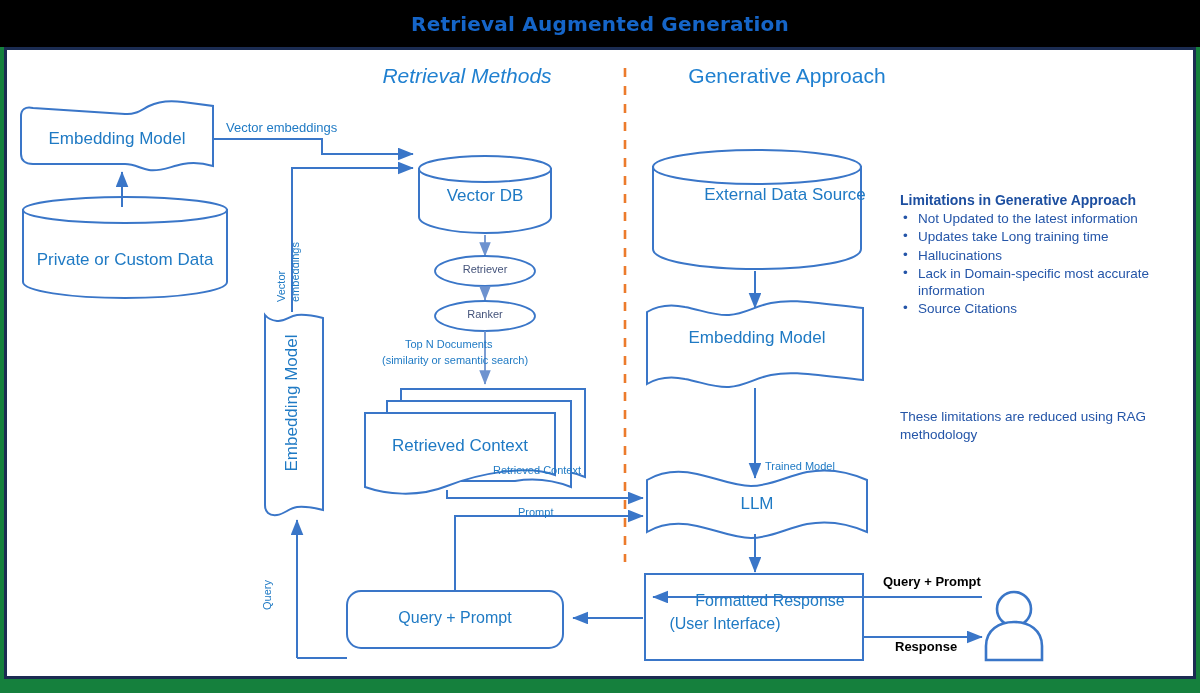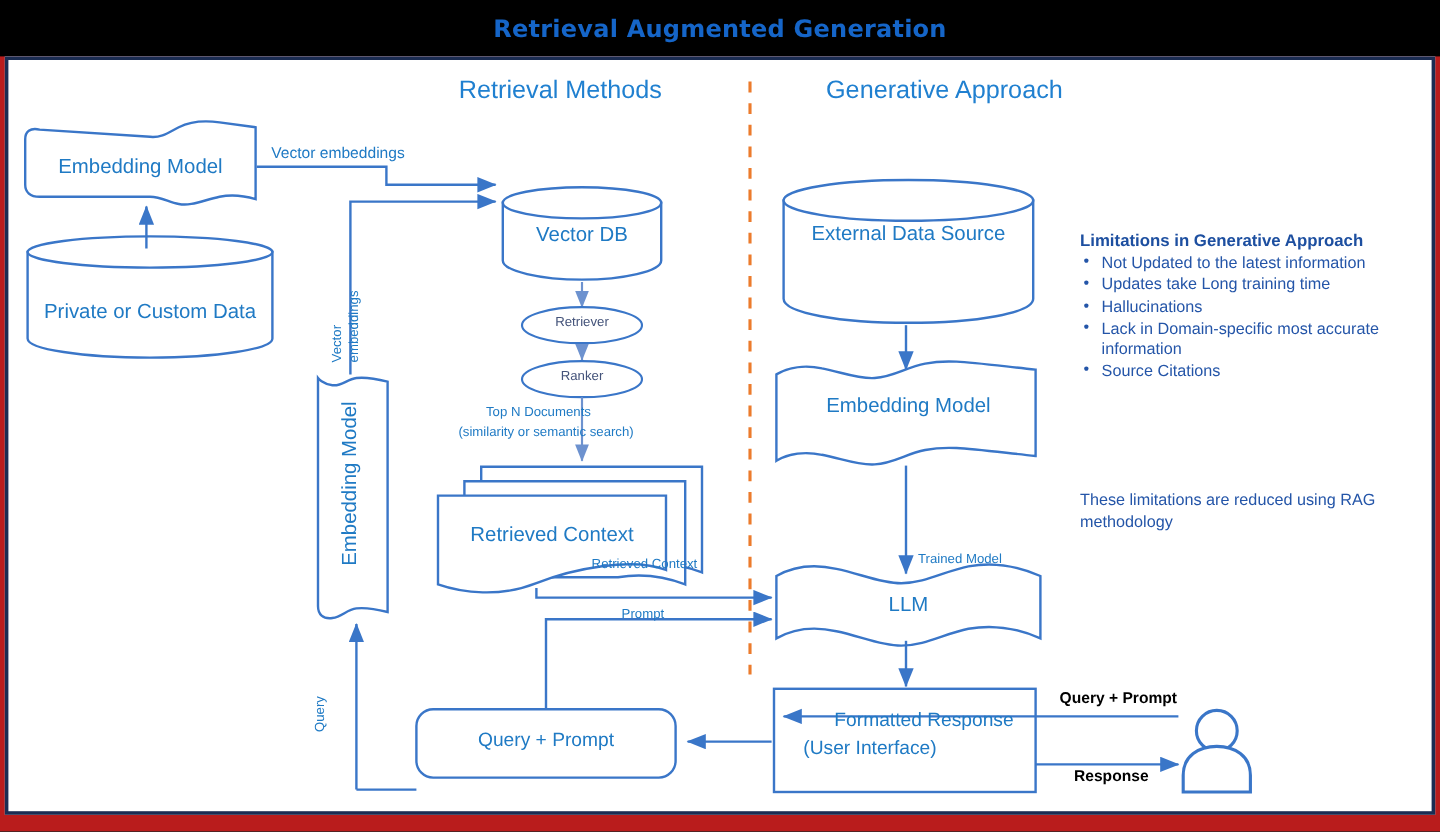--- a/index.html
+++ b/index.html
@@ -1,36 +1,36 @@
 <!DOCTYPE html>
 <html><head>
 <meta charset="utf-8">
 <style>
   html,body{margin:0;padding:0;background:#000;}
   body{width:1200px;height:693px;font-family:"Liberation Sans",sans-serif;}
-  #root{position:relative;width:1200px;height:693px;background:#b91c1c;overflow:hidden;}
+  #root{position:relative;width:1200px;height:693px;background:#15803d;overflow:hidden;}
 
   #titlebar{position:absolute;left:0;top:0;width:1200px;height:47px;background:#000;
             display:flex;align-items:center;justify-content:center;}
   #title{color:#1565c8;font-size:20px;font-weight:bold;letter-spacing:.2px;
          font-family:"DejaVu Sans",sans-serif;}
 
   #canvas{position:absolute;left:4px;top:47px;width:1192px;height:632px;background:#fff;
           border:3px solid #1b2c52;box-sizing:border-box;overflow:hidden;}
 
   #svgmain{position:absolute;left:0;top:0;width:1186px;height:626px;}
 
   .lbl{position:absolute;color:#1f7ac4;font-size:13px;line-height:1.22;white-space:pre;}
   .lbl.big{font-size:16px;}
   .lbl.xbig{font-size:17px;}
   .lbl.sm{font-size:11px;}
   .lbl.blk{color:#000;font-weight:bold;font-size:13px;}
 
   #sect1{position:absolute;left:310px;top:14px;width:300px;text-align:center;
-         color:#2080d0;font-size:21px;}
+         color:#2080d0;font-size:21px;font-style:italic;}
   #sect2{position:absolute;left:630px;top:14px;width:300px;text-align:center;
          color:#2080d0;font-size:21px;}
 
   #limbox{position:absolute;left:893px;top:142px;width:285px;color:#2455a8;font-size:13.5px;}
   #limtitle{font-weight:bold;color:#1d4fa0;font-size:14px;margin-bottom:2px;}
   #limlist{list-style:none;margin:0;padding:0;}
   #limlist li{position:relative;padding-left:18px;margin-bottom:1px;line-height:1.28;}
   #limlist li:before{content:"\2022";position:absolute;left:3px;top:-1px;color:#2455a8;}
 
   #ragnote{position:absolute;left:893px;top:358px;width:280px;color:#2455a8;font-size:13.5px;
@@ -145,21 +145,21 @@
     <div class="lbl xbig" style="left:412px;top:136px;width:132px;text-align:center;">Vector DB</div>
 
     <div class="lbl sm" style="left:428px;top:213px;width:100px;text-align:center;color:#44537a;">Retriever</div>
 
     <div class="lbl sm" style="left:428px;top:258px;width:100px;text-align:center;color:#44537a;">Ranker</div>
 
     <div class="lbl xbig" style="left:358px;top:386px;width:190px;text-align:center;">Retrieved Context</div>
 
     <div class="lbl xbig rot" style="left:275px;top:448px;transform:rotate(-90deg);width:190px;text-align:center;">Embedding Model</div>
 
-    <div class="lbl xbig" style="left:646px;top:135px;width:208px;text-align:center;">External Data Source</div>
+    <div class="lbl xbig" style="left:646px;top:135px;width:208px;text-align:center;padding-left:28px;">External Data Source</div>
 
     <div class="lbl xbig" style="left:646px;top:278px;width:208px;text-align:center;">Embedding Model</div>
 
     <div class="lbl xbig" style="left:646px;top:444px;width:208px;text-align:center;">LLM</div>
 
     <div class="lbl big" style="left:640px;top:541px;width:246px;text-align:center;">Formatted Response</div>
     <div class="lbl big" style="left:611px;top:564px;width:214px;text-align:center;">(User Interface)</div>
 
     <div class="lbl big" style="left:340px;top:558px;width:216px;text-align:center;">Query + Prompt</div>
 

